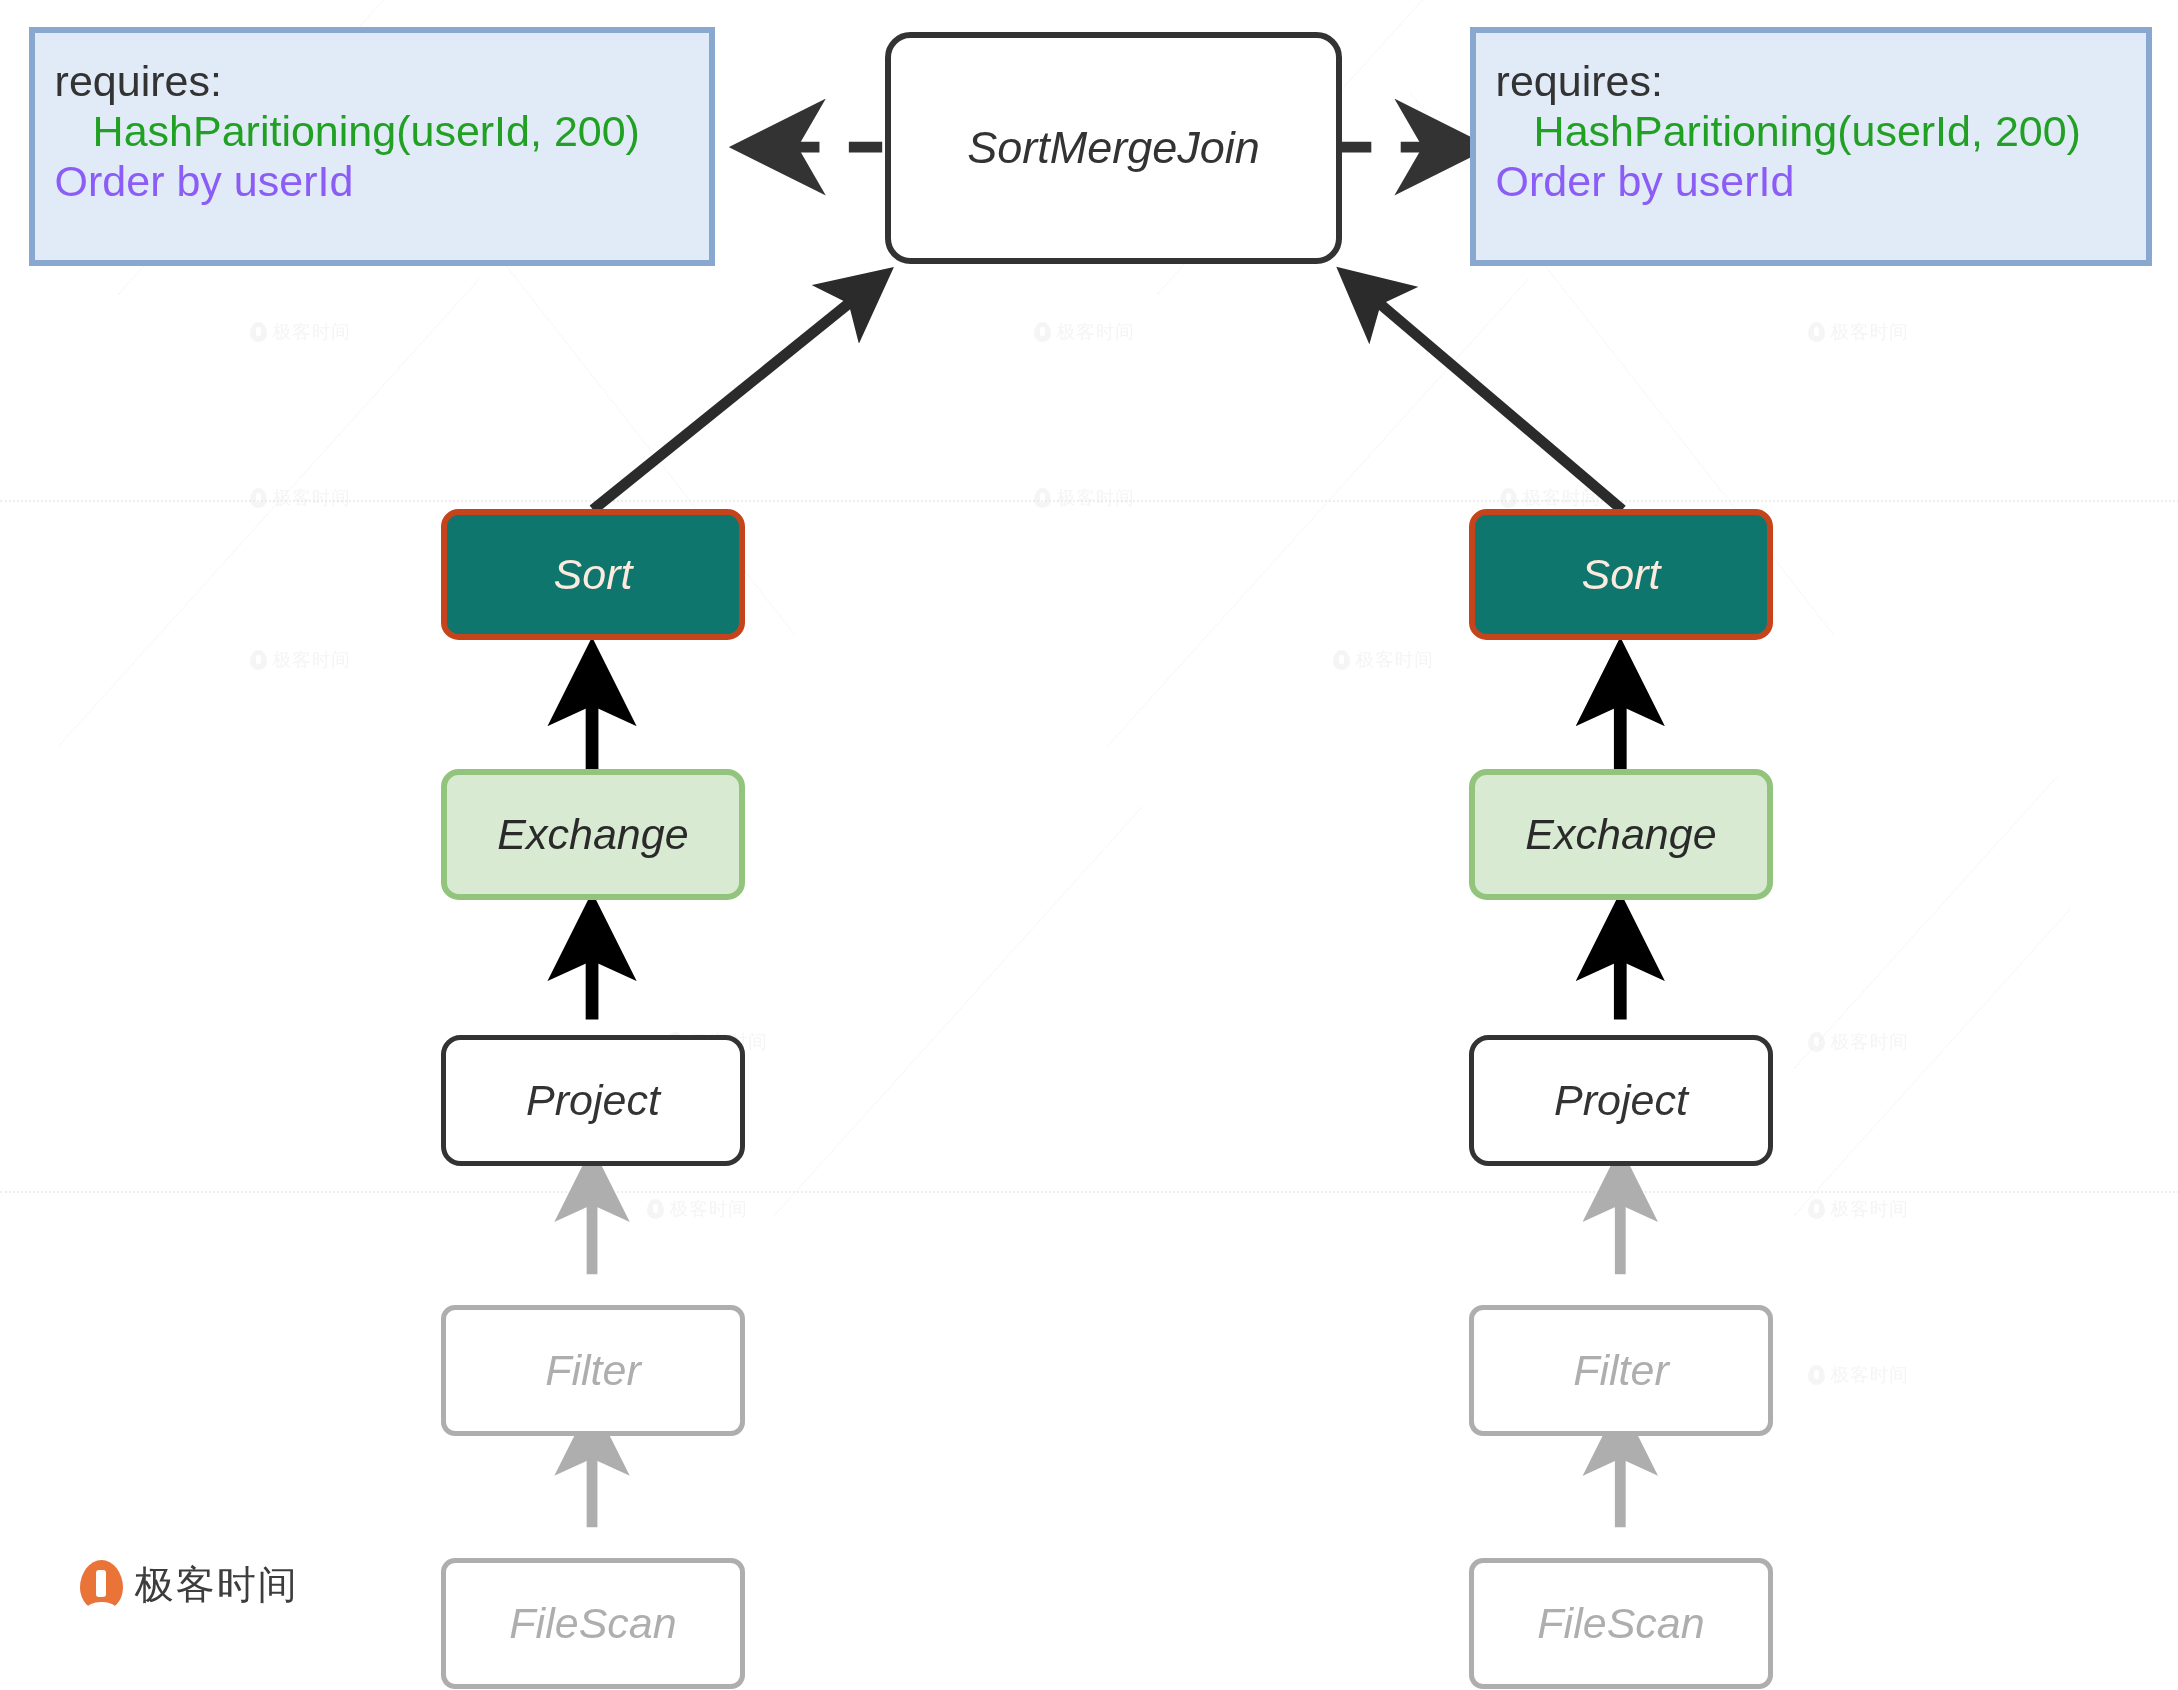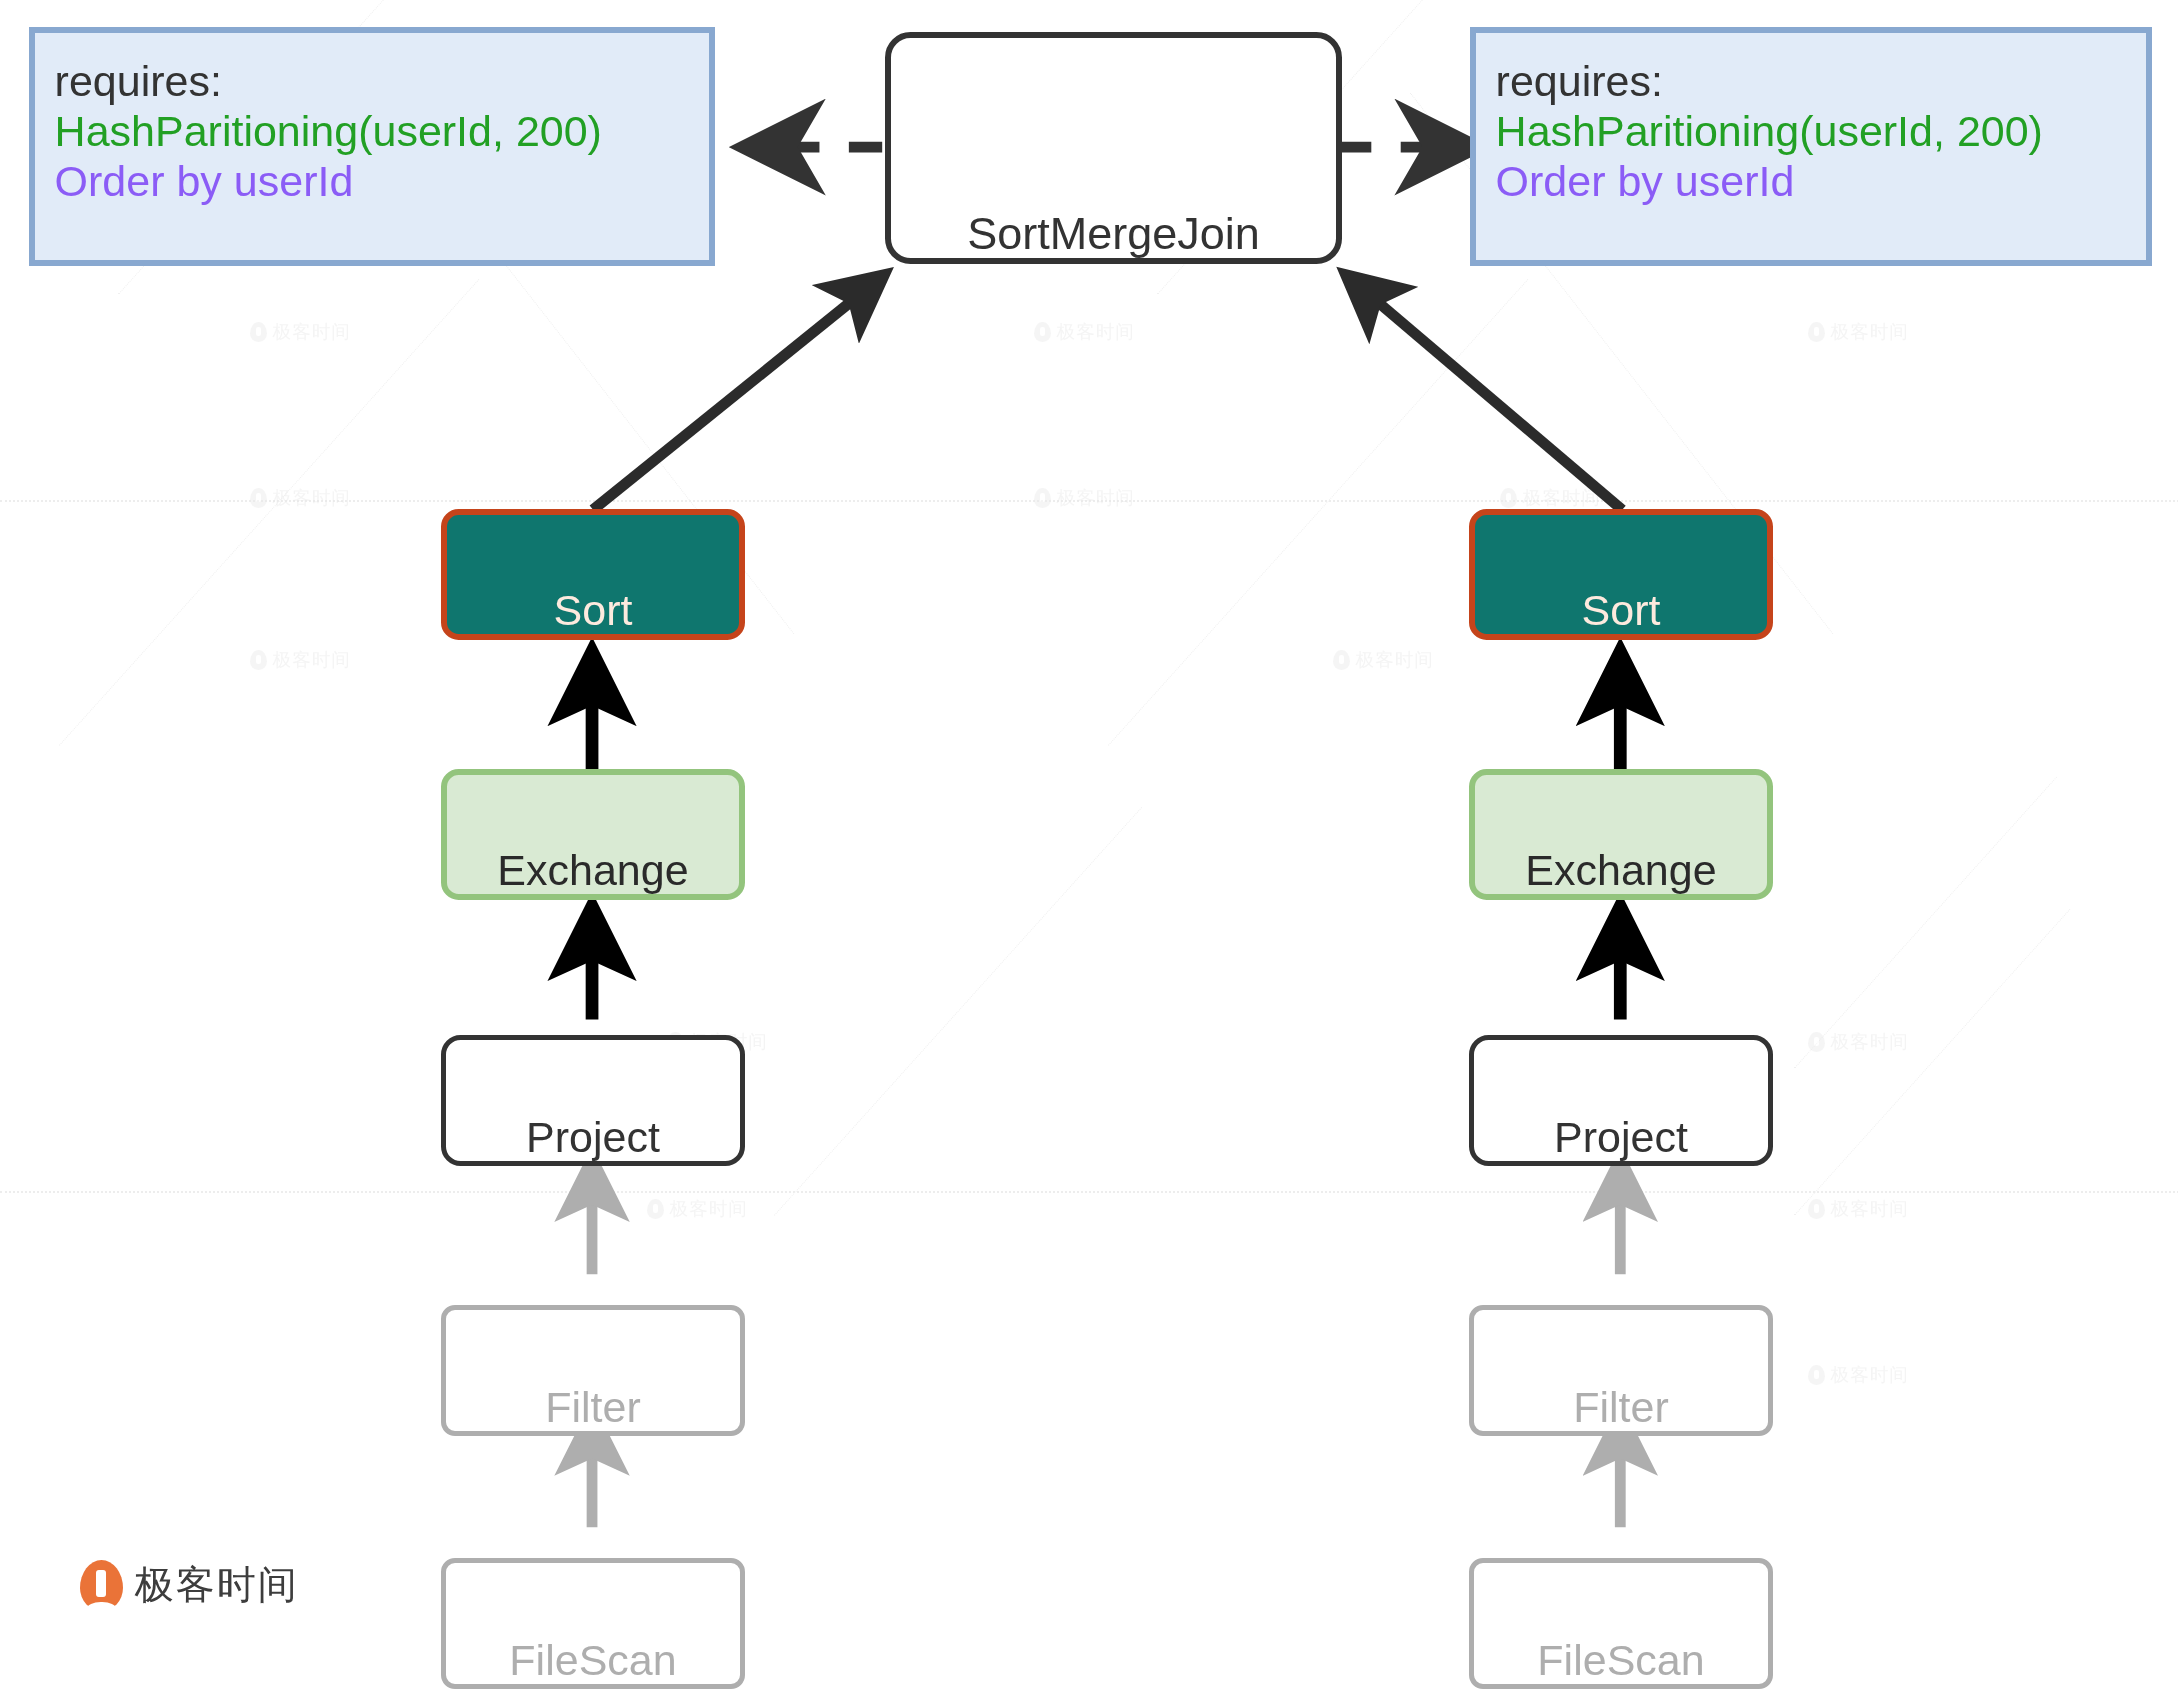--- a/index.html
+++ b/index.html
@@ -43,24 +43,25 @@
     font-size:18.6px;color:#e7e7e7;letter-spacing:1px;
     font-family:"DejaVu Sans","Liberation Sans",sans-serif;
   }
 
   
   #edges{position:absolute;left:0;top:0;width:2179px;height:1691px;}
 
   
   .node{
     position:absolute;
-    display:flex;align-items:flex-end;justify-content:center;
+    display:flex;align-items:center;justify-content:center;
     box-sizing:border-box;
     text-align:center;
     line-height:1.1;
+    font-style:italic;
   }
   .node-label{display:block;}
 
   .n-plain{
     background:#ffffff;
     border:5.9px solid #333333;
     border-radius:19.6px;
     color:#333333;
     margin-top:16px;
   }
@@ -105,21 +106,21 @@
     box-sizing:border-box;
     background:#e1ebf8;
     border:6.9px solid #88a8d0;
     padding:23.5px 19.6px 19.6px 19.6px;
     font-size:43px;
     line-height:1.16;
     white-space:nowrap;
   }
   .req-line{display:block;}
   .req-title{color:#333333;}
-  .req-part{color:#22a024;}
+  .req-part{color:#22a024;margin-left:38px;}
   .req-order{color:#8b5cf6;}
 
   
   #brand{
     position:absolute;
     display:flex;align-items:center;gap:11.8px;
   }
   #brand .pin{
     position:relative;
     width:43px;height:51px;

